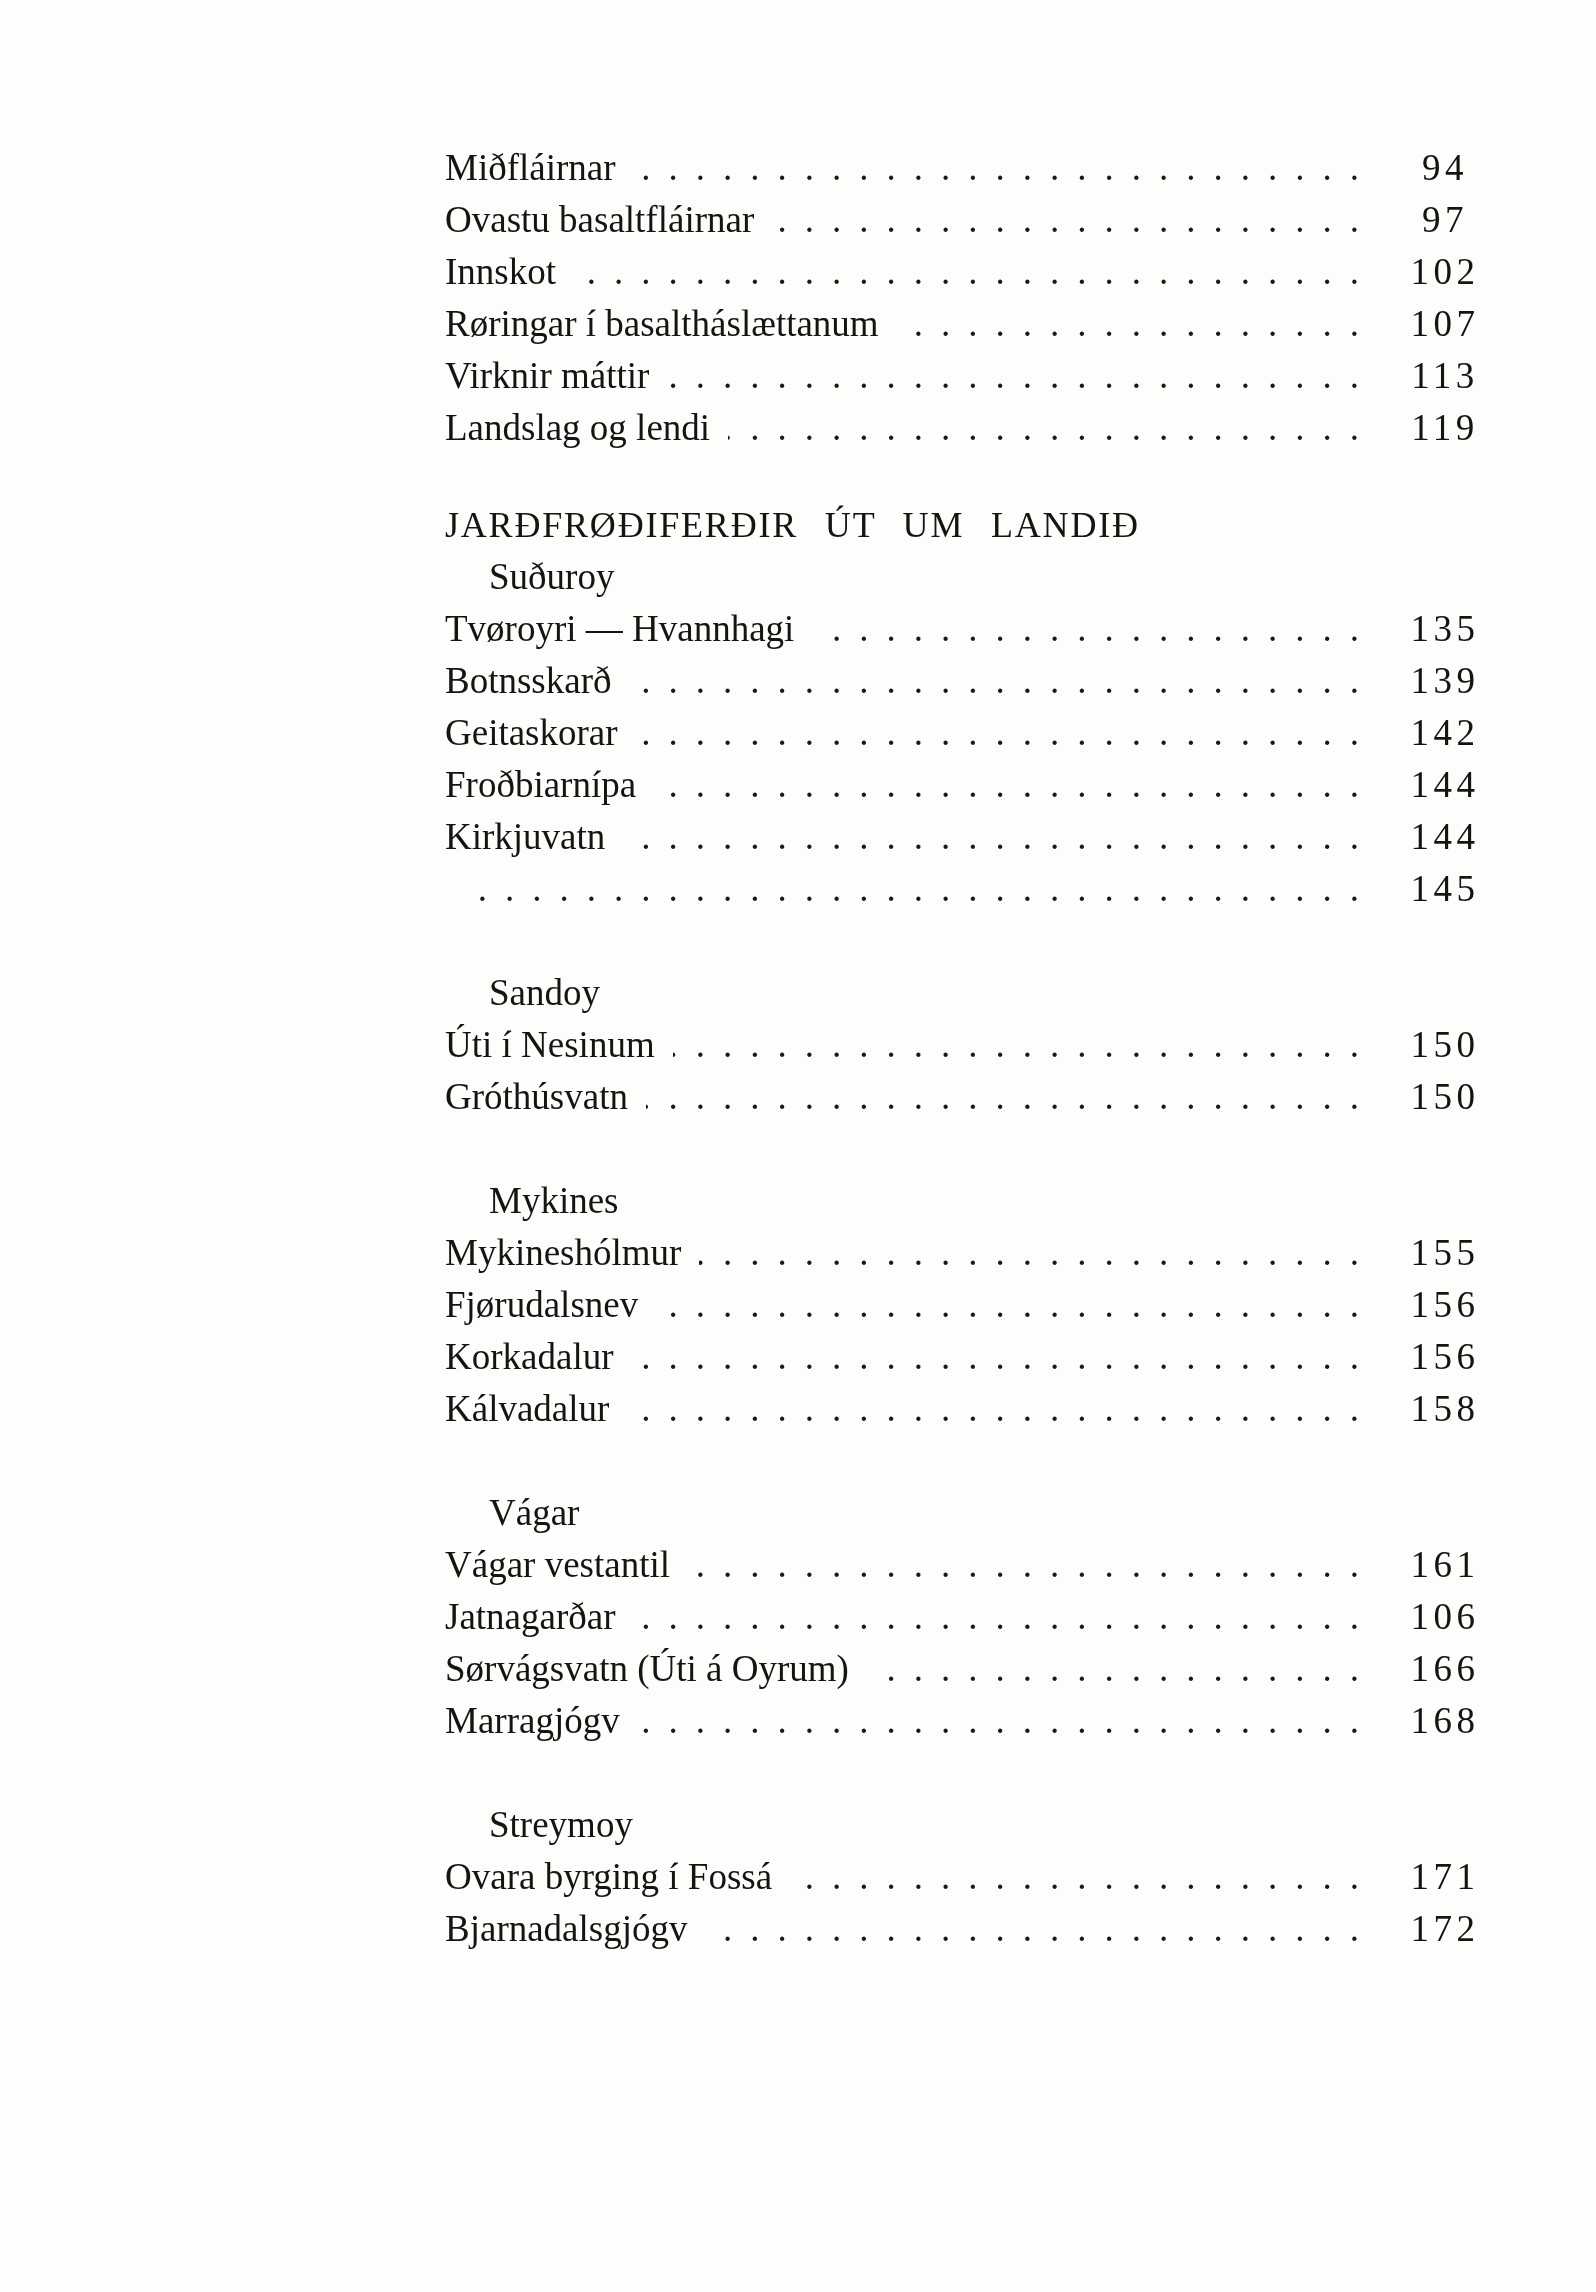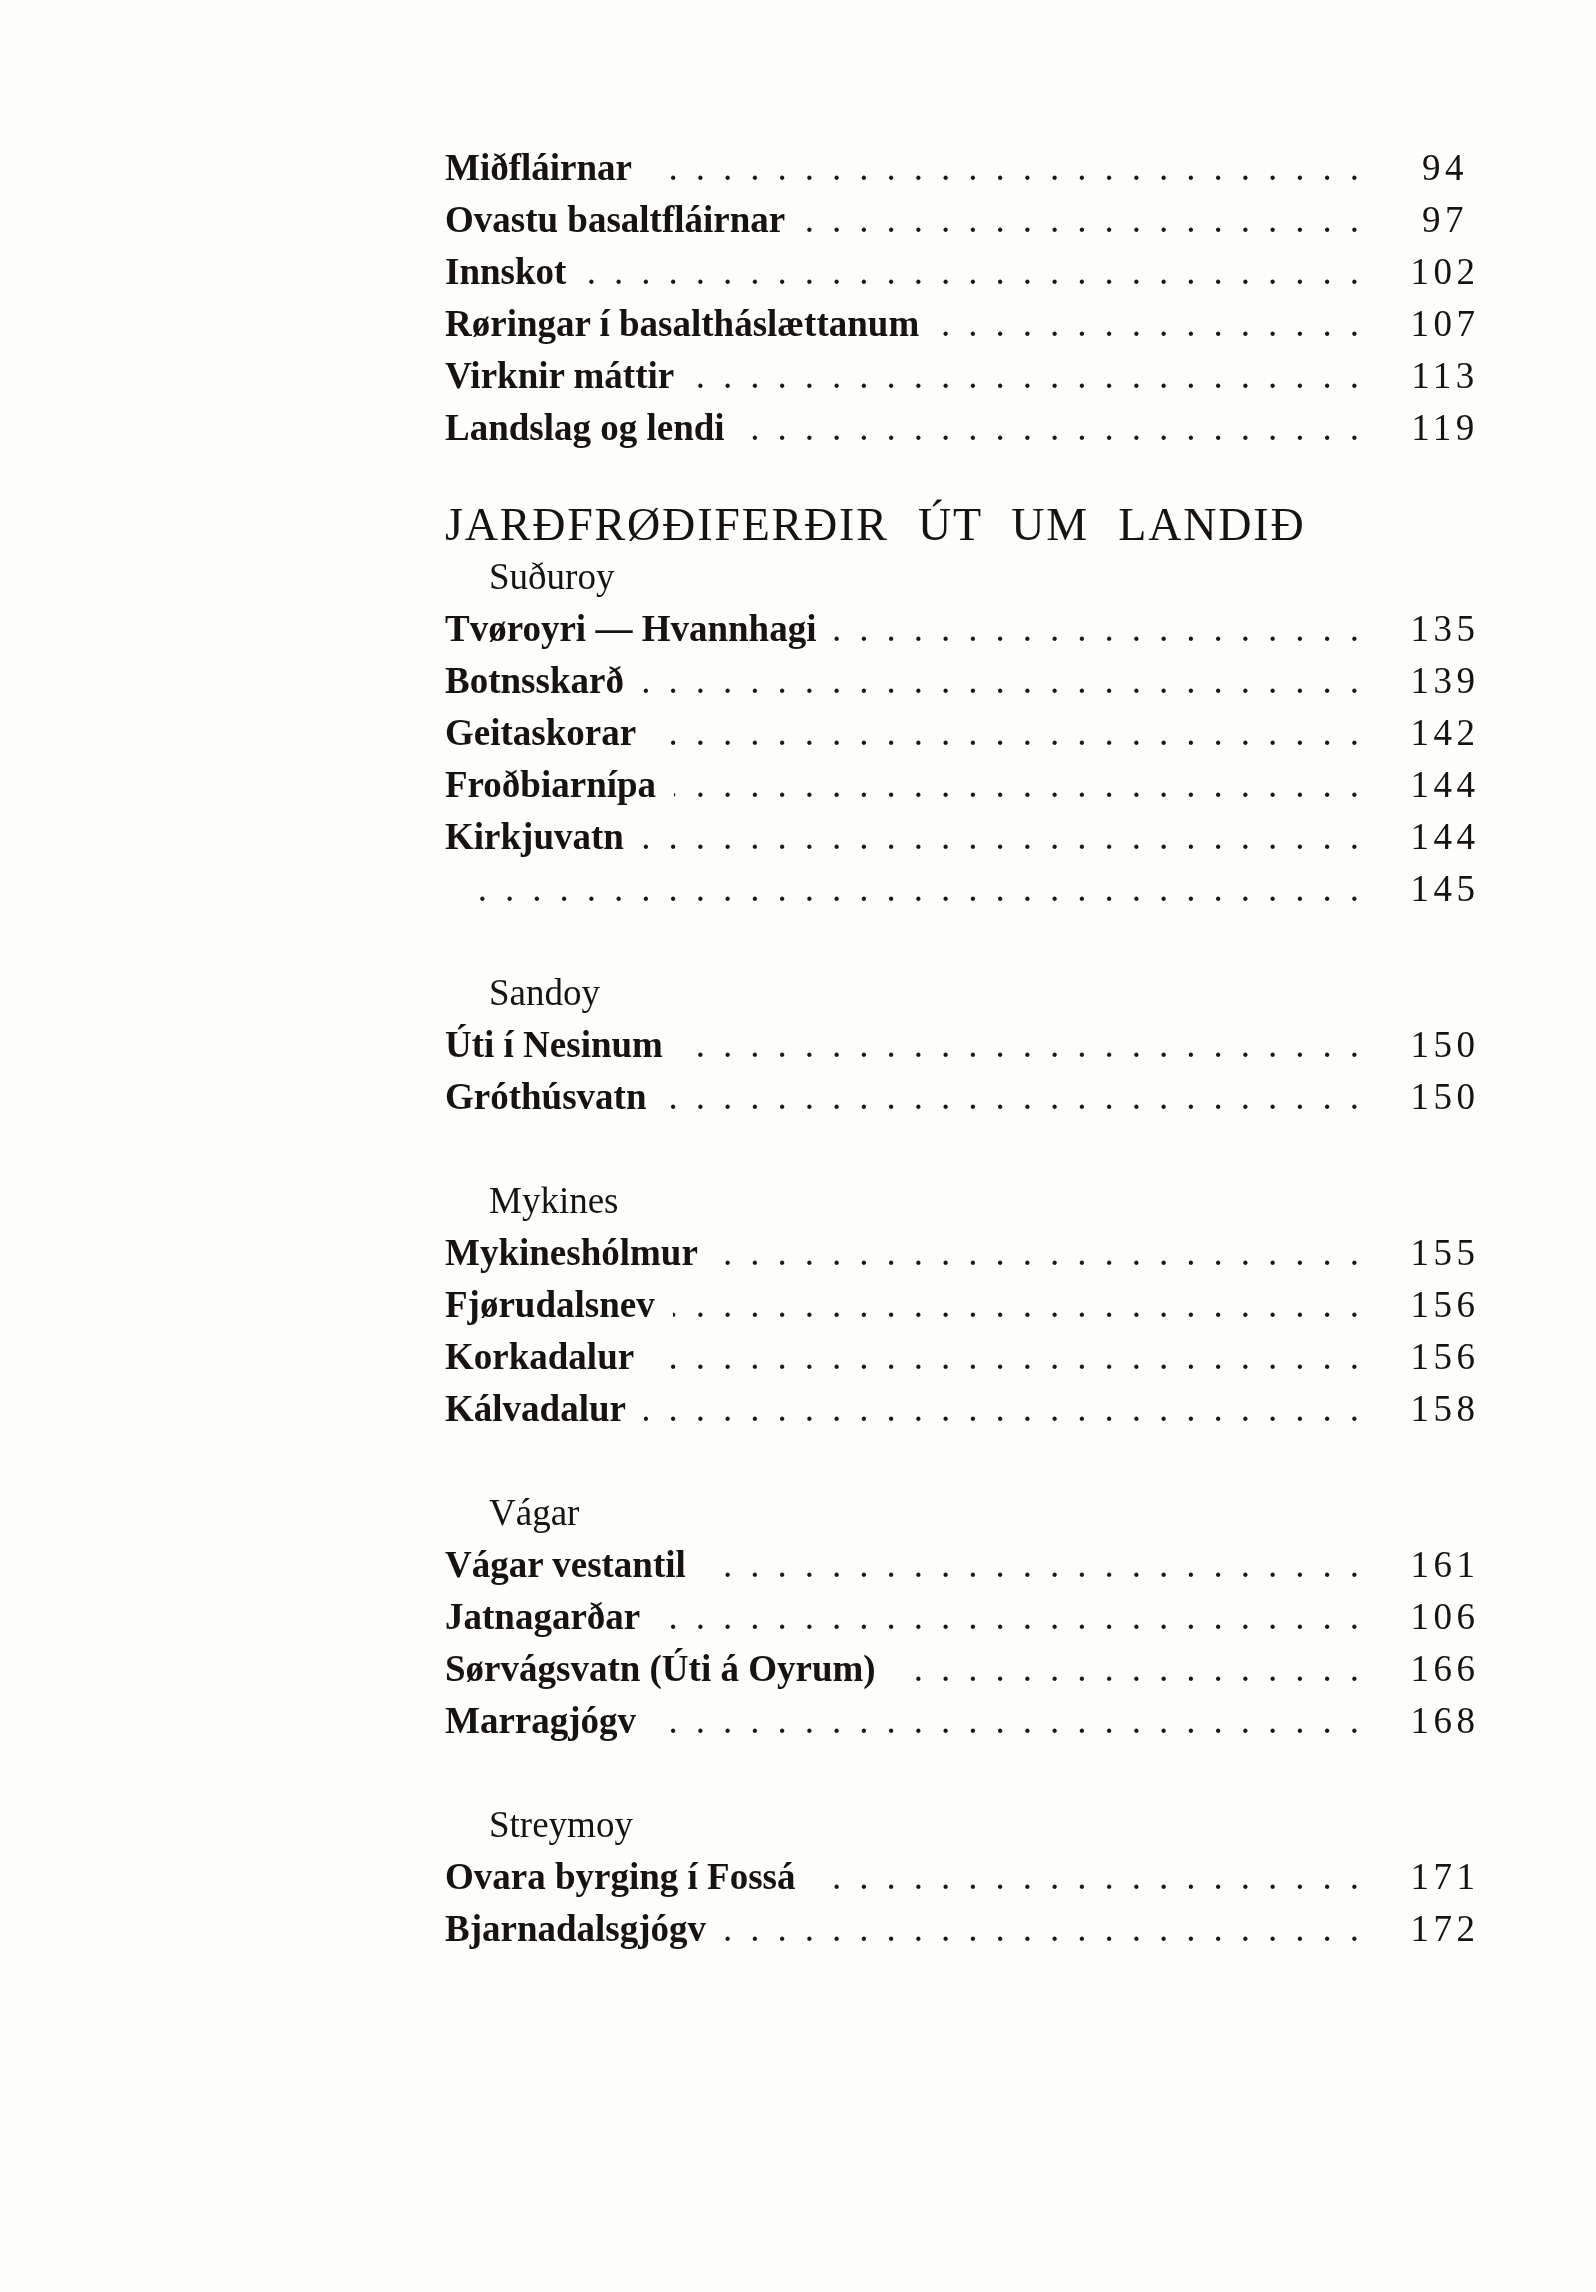--- a/index.html
+++ b/index.html
@@ -28,21 +28,20 @@
   }
   .row {
     display: flex;
     align-items: baseline;
     height: 52px;
     line-height: 52px;
     font-size: 37px;
   }
   .title {
     white-space: nowrap;
-    font-weight: bold;
   }
   .leader {
     flex: 1 1 auto;
     overflow: hidden;
     white-space: nowrap;
     direction: rtl;          
     margin-left: 18px;
     letter-spacing: 18px;
     color: #1a1714;
   }
@@ -50,21 +49,21 @@
     content: "................................................";
   }
   .num {
     flex: 0 0 136px;
     width: 136px;
     text-align: center;
     letter-spacing: 4.5px;
     white-space: nowrap;
   }
   .heading {
-    font-size: 46px;
+    font-size: 36px;
     font-weight: normal;
     letter-spacing: 1.8px;
     word-spacing: 16px;
     line-height: 52px;
     height: 52px;
     margin: 45px 0 0 0;
     white-space: nowrap;
   }
   .section {
     margin-top: 52px;

